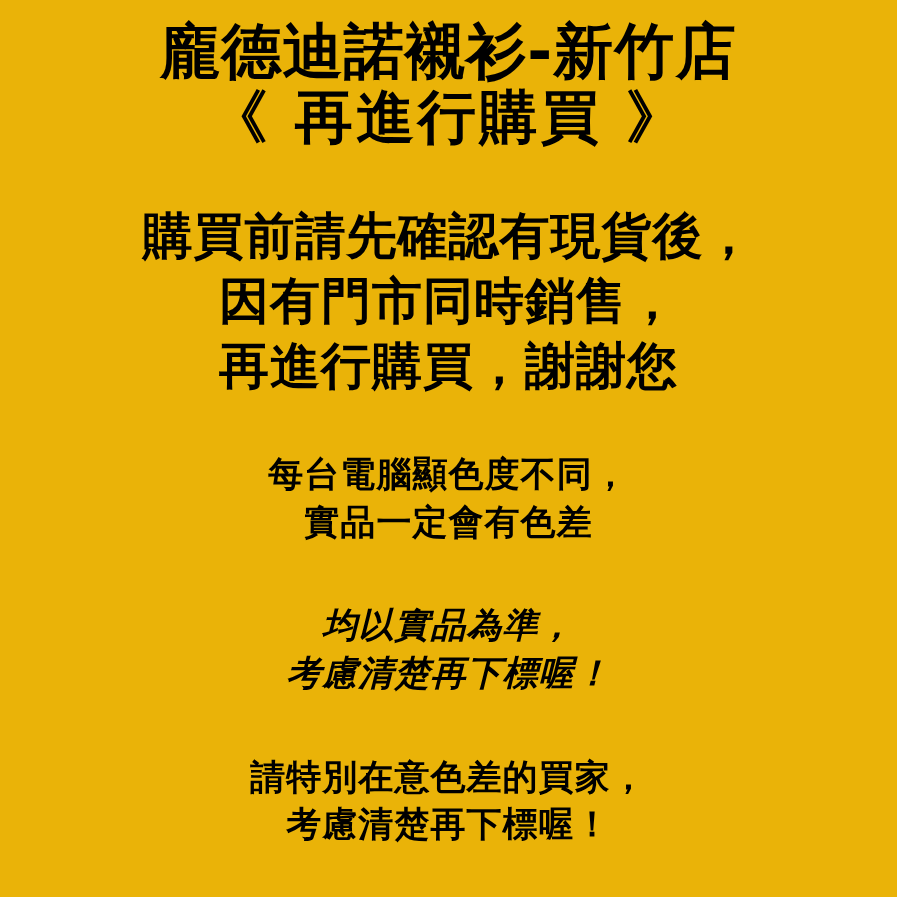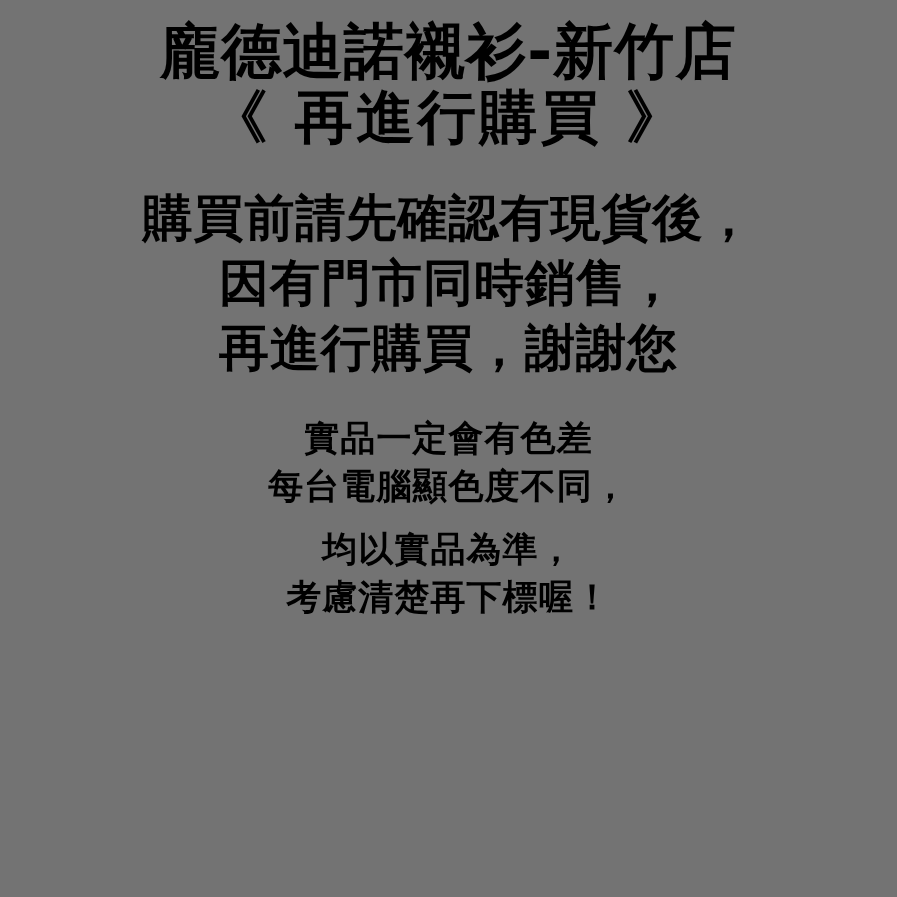--- a/index.html
+++ b/index.html
@@ -15,21 +15,22 @@
     color: #000000;
   }
   .page {
     width: 897px;
     height: 897px;
     box-sizing: border-box;
     display: flex;
     flex-direction: column;
     justify-content: flex-start;
     padding: 14px 20px 10px 20px;
-    background: #737373;
+    background: #eab308;
+    gap: 18px;
   }
 
   .block {
     width: 100%;
     text-align: center;
   }
 
   .line {
     display: block;
     white-space: nowrap;
@@ -61,43 +62,47 @@
   }
 
   
   .para-block { margin-top: 34px; }
   .para-block .line {
     font-size: 35px;
     line-height: 1.36;
     font-weight: 700;
     letter-spacing: 0.03em;
   }
-  .para-block.p2 { margin-top: 16px; }
+  .para-block.p2 { margin-top: 38px; font-style: italic; }
   .para-block.p3 { margin-top: 38px; }
 </style>
 </head>
 <body>
 
 <div class="page">
 
   <div class="block title-block">
     <span class="line first">龐德迪諾襯衫-新竹店</span>
     <span class="line second">《 再進行購買 》</span>
   </div>
 
   <div class="block notice-block">
     <span class="line">購買前請先確認有現貨後，</span>
     <span class="line">因有門市同時銷售，</span>
     <span class="line">再進行購買，謝謝您</span>
   </div>
 
   <div class="block para-block p1">
+    <span class="line">每台電腦顯色度不同，</span>
     <span class="line">實品一定會有色差</span>
-    <span class="line">每台電腦顯色度不同，</span>
   </div>
 
   <div class="block para-block p2">
     <span class="line">均以實品為準，</span>
     <span class="line">考慮清楚再下標喔！</span>
   </div>
 
+  <div class="block para-block p3">
+    <span class="line">請特別在意色差的買家，</span>
+    <span class="line">考慮清楚再下標喔！</span>
+  </div>
 
 </div>
 
 </body></html>

